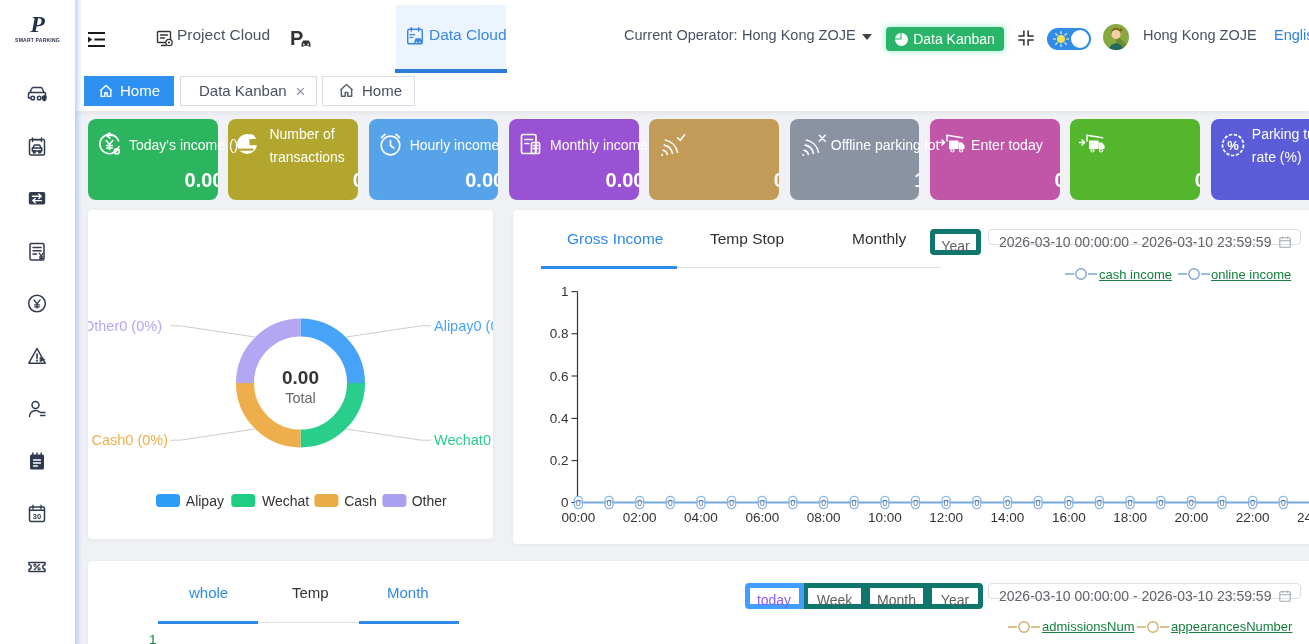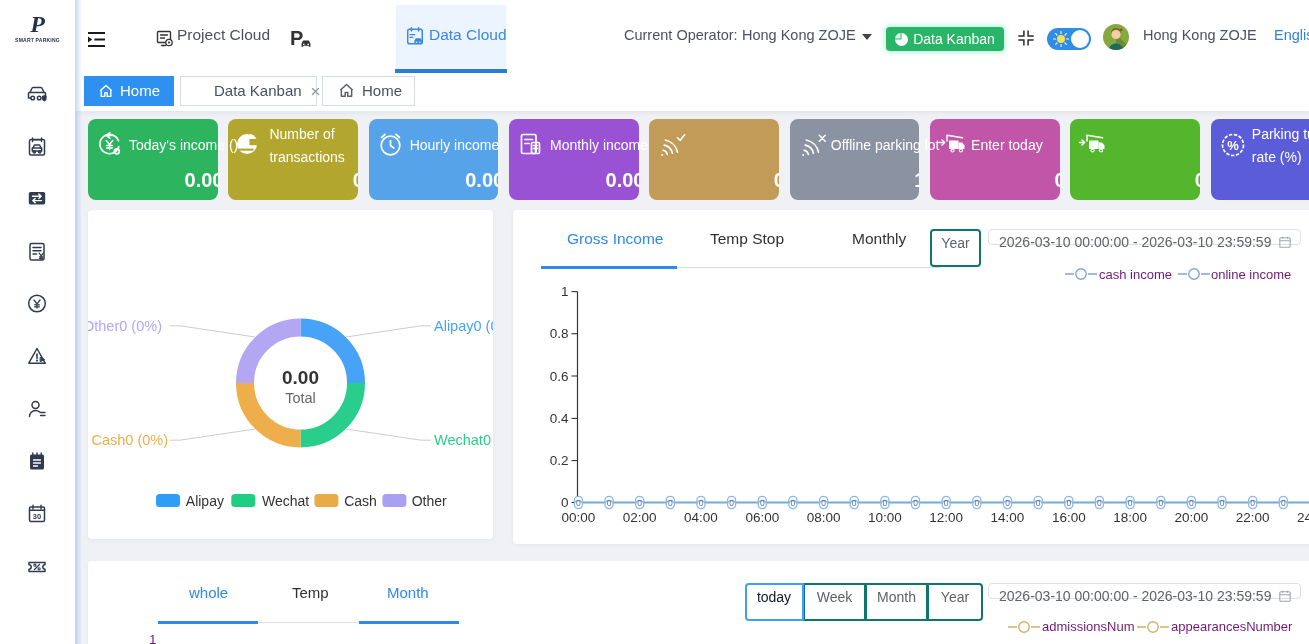--- a/index.html
+++ b/index.html
@@ -47,28 +47,28 @@
 #panelB { left:88px; top:561px; width:1255px; height:120px; }
 
 #ltitle { position:absolute; left:88px; top:228px; width:405px; text-align:center; font-size:18.5px; font-weight:bold; color:#506088; letter-spacing:-.1px; z-index:2;}
 
 .rtab { position:absolute; top:230px; font-size:15.5px; color:#303133; white-space:nowrap; z-index:2; }
 .btab { position:absolute; top:584px; font-size:15px; color:#303133; white-space:nowrap; z-index:2;text-align:right; }
 .blue { color:#2f89e8; }
 .uline { position:absolute; height:3px; background:#2f89e8; z-index:2; }
 .gline { position:absolute; height:1px; background:#dcdfe6; z-index:2; }
 
-.btn { position:absolute; height:38px; line-height:24px; border:2px solid #0f766e; background:#fff; color:#606266;
+.btn { position:absolute; height:26px; line-height:24px; border:5px solid #0f766e; background:#fff; color:#606266;
   font-size:14px; text-align:center; z-index:2; }
-.btn.active { border-color:#409eff; color:#0f172a; z-index:3; }
+.btn.active { border-color:#409eff; color:#8b5cf6; z-index:3; }
 .dateinput { position:absolute; height:16px; border:1px solid #dcdfe6; border-radius:4px; background:#fff;
   font-size:14px; color:#606266; line-height:24px; z-index:2; white-space:nowrap; }
 .cal { display:inline-block; position:absolute; right:9px; top:6px; width:12px; height:12px; }
 
-.leg { position:absolute; font-size:13px; color:#701a75; white-space:nowrap; z-index:2; }
+.leg { position:absolute; font-size:13px; color:#15803d; white-space:nowrap; z-index:2;text-decoration:underline; }
 
 #chartsvg, #donutsvg { position:absolute; left:0; top:0; z-index:1; }
 </style></head>
 <body>
 <div id="page">
 
 <div id="sidebar">
   <div id="logo">
         <div id="logoP">P</div>
         <div id="logoT">SMART PARKING</div>
@@ -227,21 +227,21 @@
   <div class="navtxt" style="left:1199px;font-size:14.5px;color:#2e83e3">English</div>
 </div>
 
 <div id="tabstrip">
   <div class="ttab" style="left:9px;width:90px;background:#2e90f0;border-color:#2e90f0;color:#fff;padding-left:14px">
     <svg style="vertical-align:-2px;margin-right:7px" width="14" height="14" viewBox="0 0 14 14">
           <g fill="none" stroke="#fff" stroke-width="1.4" stroke-linejoin="round">
             <path d="M1.2 6.8L7 1.4l5.8 5.4M2.2 6v6.4h3.6V8.8h2.4v3.6h3.6V6" fill="none"></path>
           </g>
         </svg>Home</div>
-  <div class="ttab" style="left:105px;width:137px;padding-left:33px">Data Kanban<span style="color:#8c94a3; margin-left:9px;font-size:17px;vertical-align:-1px">×</span></div>
+  <div class="ttab" style="left:105px;width:137px;padding-left:18px">Data Kanban<span style="color:#8c94a3; margin-left:9px;font-size:17px;vertical-align:-1px">×</span></div>
   <div class="ttab" style="left:247px;width:93px;padding-left:16px">
     <svg style="vertical-align:-2px;margin-right:8px" width="15" height="15" viewBox="0 0 14 14">
           <g fill="none" stroke="#5a6268" stroke-width="1.4" stroke-linejoin="round">
             <path d="M1.2 6.8L7 1.4l5.8 5.4M2.2 6v6.4h3.6V8.8h2.4v3.6h3.6V6" fill="none"></path>
           </g>
         </svg>Home</div>
 </div>
 
 <div class="card" style="left:88.0px;background:#2cb45f">
       <div class="cicon"><svg width="27" height="27" viewBox="0 0 27 27">

